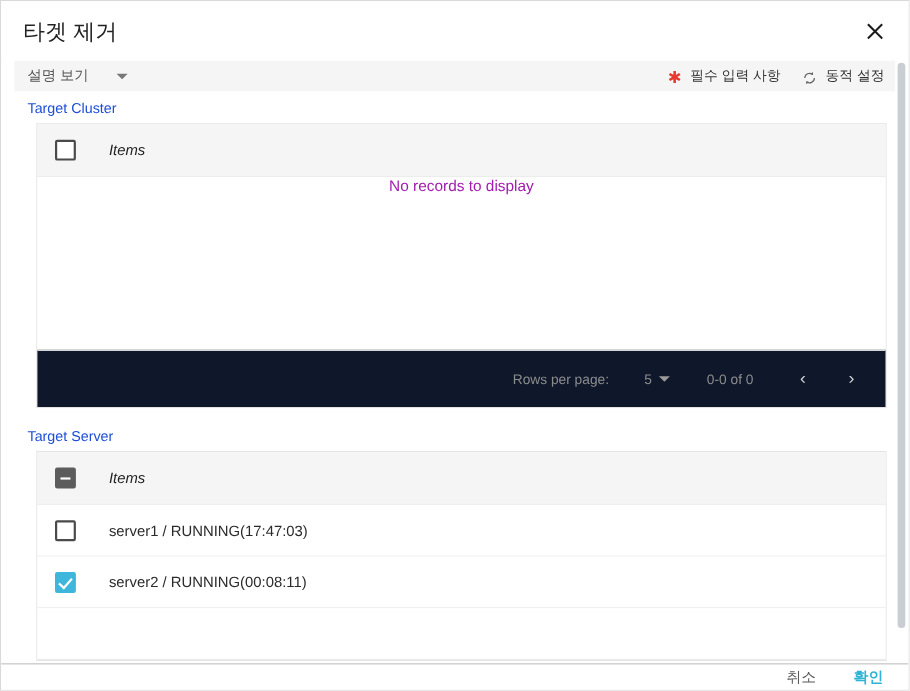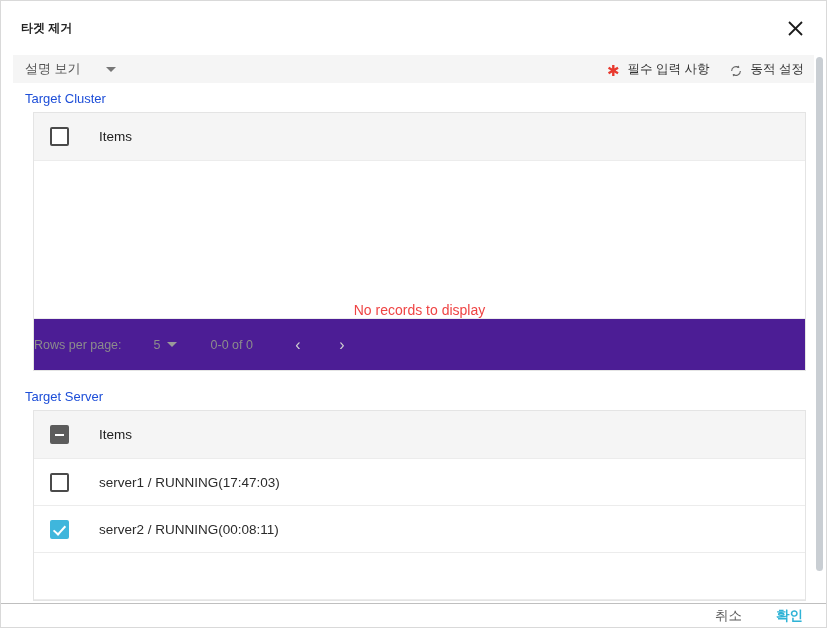--- a/index.html
+++ b/index.html
@@ -26,24 +26,24 @@
   .titlebar {
     position: relative;
     height: 54px;
     box-sizing: border-box;
     padding: 0 20px;
     display: flex;
     align-items: center;
     background: #ffffff;
   }
   .dialog-title {
-    font-size: 12px;
+    font-size: 20px;
     color: #222222;
     letter-spacing: 0px;
-    font-weight: 700;
+    font-weight: 400;
   }
   .close-btn {
     position: absolute;
     right: 12px;
     top: 8px;
     width: 38px;
     height: 38px;
     display: flex;
     align-items: center;
     justify-content: center;
@@ -139,20 +139,21 @@
     display: flex;
     align-items: center;
     padding-left: 16px;
     box-sizing: border-box;
     border-bottom: 1px solid #ececec;
   }
   .head-label {
     font-size: 13.5px;
     color: #222222;
     margin-left: 30px;
+    font-style: italic;
   }
 
   
   .cb {
     width: 19px;
     height: 19px;
     box-sizing: border-box;
     border: 2px solid #4a4a4a;
     border-radius: 2px;
     background: #ffffff;
@@ -187,36 +188,37 @@
     left: 3px;
     top: 6.5px;
     width: 9px;
     height: 2.5px;
     background: #ffffff;
   }
 
   .empty-area {
     height: 157px;
     display: flex;
-    align-items: flex-end;
+    align-items: flex-start;
     justify-content: center;
     font-size: 14px;
-    color: #ef4444;
+    color: #a21caf;
     background: #ffffff;
   }
 
   .table-foot {
     height: 52px;
     border-top: 1px solid #ececec;
     display: flex;
     align-items: center;
+    justify-content: flex-end;
     padding-right: 16px;
     box-sizing: border-box;
     gap: 0;
-    background: #4c1d95;
+    background: #0f172a;
   }
   .rpp-label {
     font-size: 12.5px;
     color: #8c8c8c;
   }
   .rpp-select {
     display: flex;
     align-items: center;
     gap: 6px;
     font-size: 12.5px;

